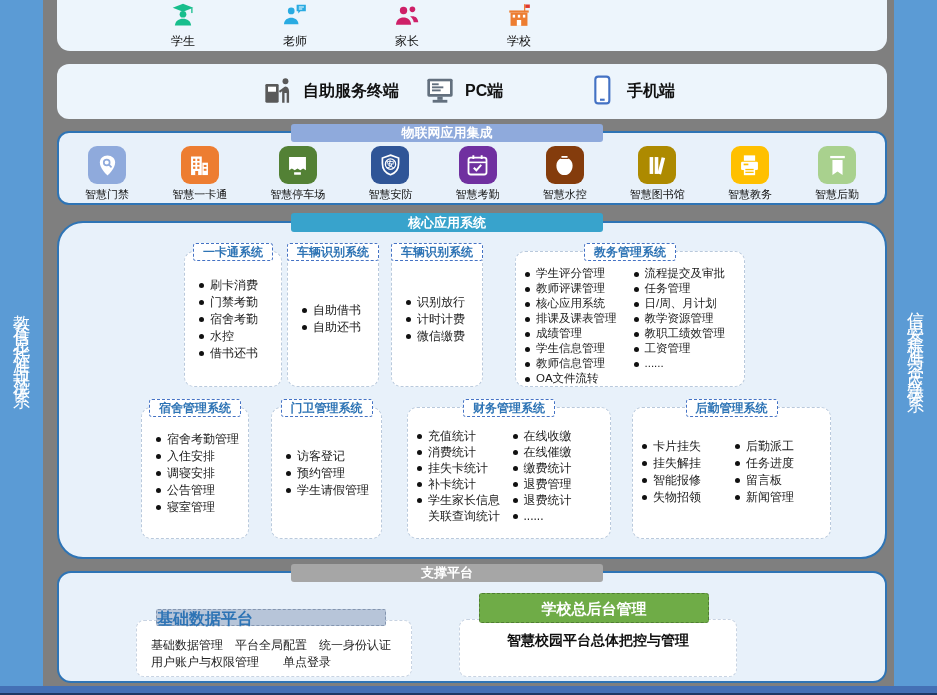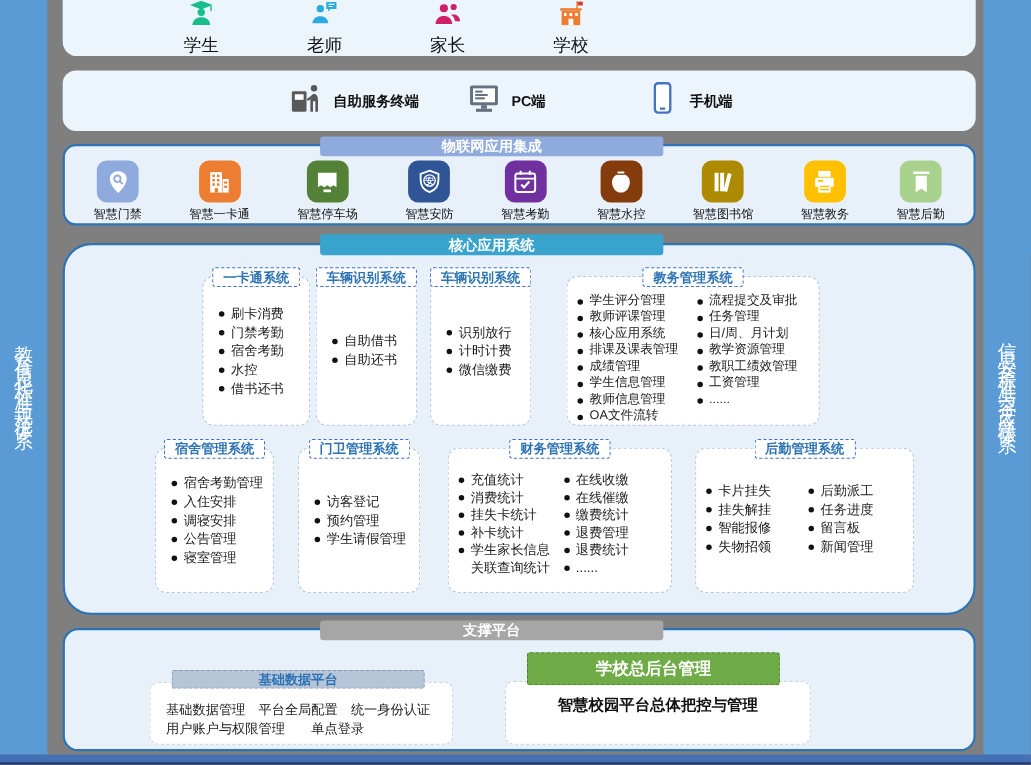--- a/index.html
+++ b/index.html
@@ -13,26 +13,26 @@
   .side span{writing-mode:vertical-rl;color:#fff;font-size:17px;letter-spacing:7px;}
 
   .bottom-strip{position:absolute;left:0;right:0;bottom:0;height:9px;background:#4470b5;border-bottom:2px solid #1f3864;box-sizing:border-box;}
 
   .main{position:absolute;left:57px;top:0;width:830px;}
 
   .panel{position:relative;box-sizing:border-box;}
   .p-users{height:51px;background:#edf5fc;border-radius:0 0 13px 13px;display:flex;align-items:center;padding-left:94px;gap:48px;}
   .user-item{width:64px;display:flex;flex-direction:column;align-items:center;gap:1px;}
   .user-item svg{width:26px;height:26px;}
-  .user-label{font-size:16px;color:#111;}
+  .user-label{font-size:12px;color:#111;}
 
   .p-terms{margin-top:13px;height:55px;background:#edf5fc;border-radius:12px;display:flex;align-items:center;padding-left:205px;gap:22px;}
   .term-item{width:140px;display:flex;align-items:center;gap:9px;}
   .term-item svg{width:32px;height:32px;}
-  .term-label{font-size:13px;color:#111;font-weight:600;}
+  .term-label{font-size:16px;color:#111;font-weight:600;}
 
   .tab{position:absolute;top:-9px;left:232px;width:312px;height:18px;line-height:18px;text-align:center;color:#fff;font-weight:bold;font-size:13px;border-radius:3px;z-index:3;}
 
   .p-iot{margin-top:12px;height:74px;background:#e8f1fa;border:2px solid #2e74b5;border-radius:12px;}
   .iot-row{display:flex;justify-content:space-between;padding:13px 26px 0 26px;}
   .iot-item{display:flex;flex-direction:column;align-items:center;gap:3px;}
   .iot-icon{width:38px;height:38px;border-radius:9px;display:flex;align-items:center;justify-content:center;}
   .iot-icon svg{width:27px;height:27px;}
   .iot-label{font-size:11px;color:#111;}
 
@@ -61,21 +61,21 @@
   .cols{display:flex;gap:2px;padding:0 5px 0 8px;}
   .clist{flex:1;}
   .cols-edu{padding-top:14px;}
   .cols-edu li{font-size:11.5px;line-height:15px;}
   .cols-fin{padding-top:20px;}
   .cols-fin li{font-size:12px;line-height:16px;}
   .cols-log{padding-top:30px;}
   .cols-log li{font-size:12px;line-height:17px;}
 
   .p-support{margin-top:12px;height:112px;background:#e8f1fa;border:2px solid #2e74b5;border-radius:14px;}
-  .base-title{position:absolute;left:97px;top:36px;width:230px;height:17px;line-height:17px;text-align:center;border:1px dashed #8496b0;color:#2e74b5;font-size:12px;font-weight:bold;border-radius:2px;z-index:2;box-sizing:border-box;}
+  .base-title{position:absolute;left:97px;top:36px;width:230px;height:17px;line-height:17px;border:1px dashed #8496b0;color:#2e74b5;font-size:16px;font-weight:bold;border-radius:2px;z-index:2;box-sizing:border-box;}
   .base-box{position:absolute;left:77px;top:47px;width:276px;height:57px;background:#fff;border:1px dashed #c8d3e2;border-radius:8px;box-sizing:border-box;padding:16px 0 0 14px;font-size:12px;color:#222;line-height:17px;}
   .admin-title{position:absolute;left:420px;top:20px;width:230px;height:30px;line-height:30px;text-align:center;border:1px dashed #507e32;color:#fff;font-size:15px;font-weight:bold;border-radius:3px;z-index:2;box-sizing:border-box;}
   .admin-box{position:absolute;left:400px;top:46px;width:278px;height:58px;background:#fff;border:1px dashed #c8d3e2;border-radius:8px;box-sizing:border-box;display:flex;align-items:flex-start;justify-content:center;padding-top:12px;font-size:14px;font-weight:600;color:#111;}
 </style>
 </head>
 <body>
 
 <div class="stage">
 
   <div class="side left">

